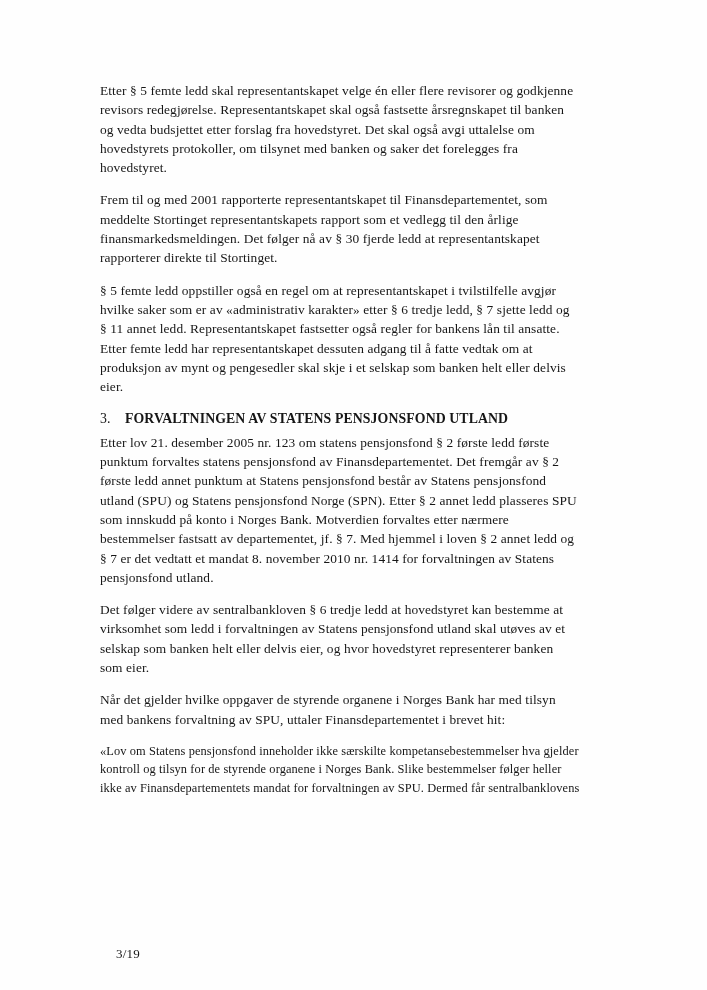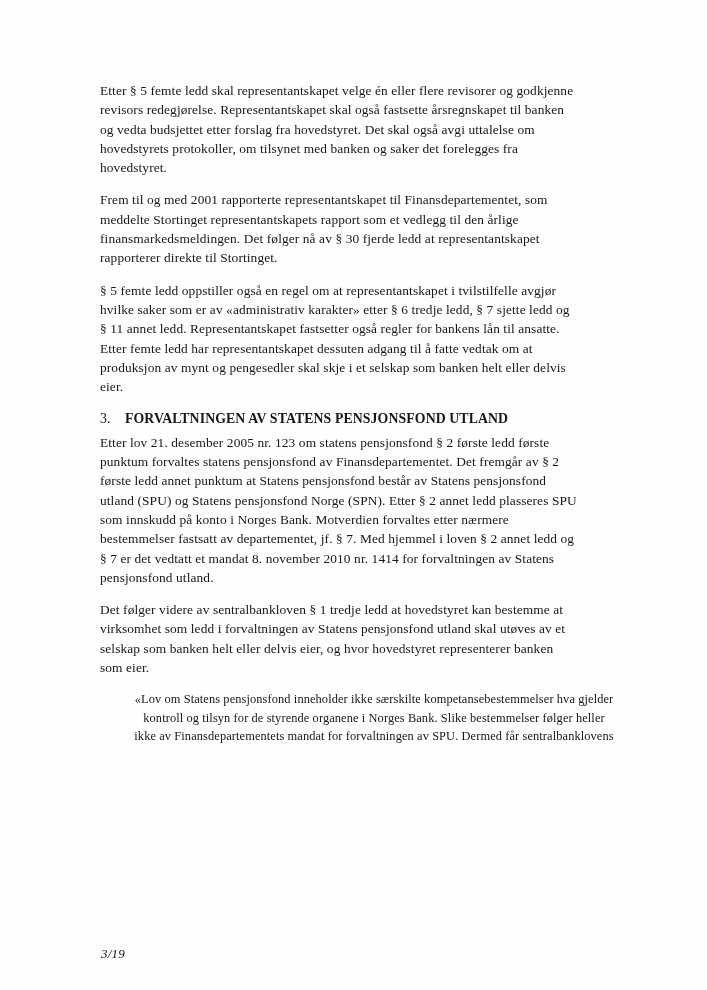--- a/index.html
+++ b/index.html
@@ -34,47 +34,45 @@
     font-size: 13.4px;
     line-height: 19.3px;
     white-space: pre-line;
     letter-spacing: 0.1px;
     color: #161616;
   }
   .para.quote {
     font-size: 12.4px;
     line-height: 18.4px;
     margin-top: 3px;
-    text-align: center;
   }
   h2.section-heading {
     margin: 0 0 4px 0;
     padding: 0;
     font-size: 13.8px;
     line-height: 19.3px;
     font-weight: normal;
     letter-spacing: 0.1px;
     color: #161616;
   }
   h2.section-heading .sec-num {
     display: inline-block;
     width: 25px;
     font-weight: normal;
   }
   h2.section-heading .sec-title {
     font-weight: bold;
   }
   .page-footer {
     position: absolute;
-    left: 101px;
+    left: 116px;
     top: 946px;
     font-size: 13px;
     letter-spacing: 0.2px;
     color: #161616;
-    font-style: italic;
   }
 </style>
 </head>
 <body>
 
 <div class="page">
 
   <main class="body-text">
 
     <p class="para">Etter § 5 femte ledd skal representantskapet velge én eller flere revisorer og godkjenne
@@ -102,25 +100,27 @@
 
     <p class="para">Etter lov 21. desember 2005 nr. 123 om statens pensjonsfond § 2 første ledd første
 punktum forvaltes statens pensjonsfond av Finansdepartementet. Det fremgår av § 2
 første ledd annet punktum at Statens pensjonsfond består av Statens pensjonsfond
 utland (SPU) og Statens pensjonsfond Norge (SPN). Etter § 2 annet ledd plasseres SPU
 som innskudd på konto i Norges Bank. Motverdien forvaltes etter nærmere
 bestemmelser fastsatt av departementet, jf. § 7. Med hjemmel i loven § 2 annet ledd og
 § 7 er det vedtatt et mandat 8. november 2010 nr. 1414 for forvaltningen av Statens
 pensjonsfond utland.</p>
 
-    <p class="para">Det følger videre av sentralbankloven § 1 tredje ledd at hovedstyret kan bestemme at
+    <p class="para">Det følger videre av sentralbankloven § 6 tredje ledd at hovedstyret kan bestemme at
 virksomhet som ledd i forvaltningen av Statens pensjonsfond utland skal utøves av et
 selskap som banken helt eller delvis eier, og hvor hovedstyret representerer banken
 som eier.</p>
 
+    <p class="para">Når det gjelder hvilke oppgaver de styrende organene i Norges Bank har med tilsyn
+med bankens forvaltning av SPU, uttaler Finansdepartementet i brevet hit:</p>
 
     <p class="para quote">«Lov om Statens pensjonsfond inneholder ikke særskilte kompetansebestemmelser hva gjelder
 kontroll og tilsyn for de styrende organene i Norges Bank. Slike bestemmelser følger heller
 ikke av Finansdepartementets mandat for forvaltningen av SPU. Dermed får sentralbanklovens</p>
 
   </main>
 
   <div class="page-footer">3/19</div>
 
 </div>

